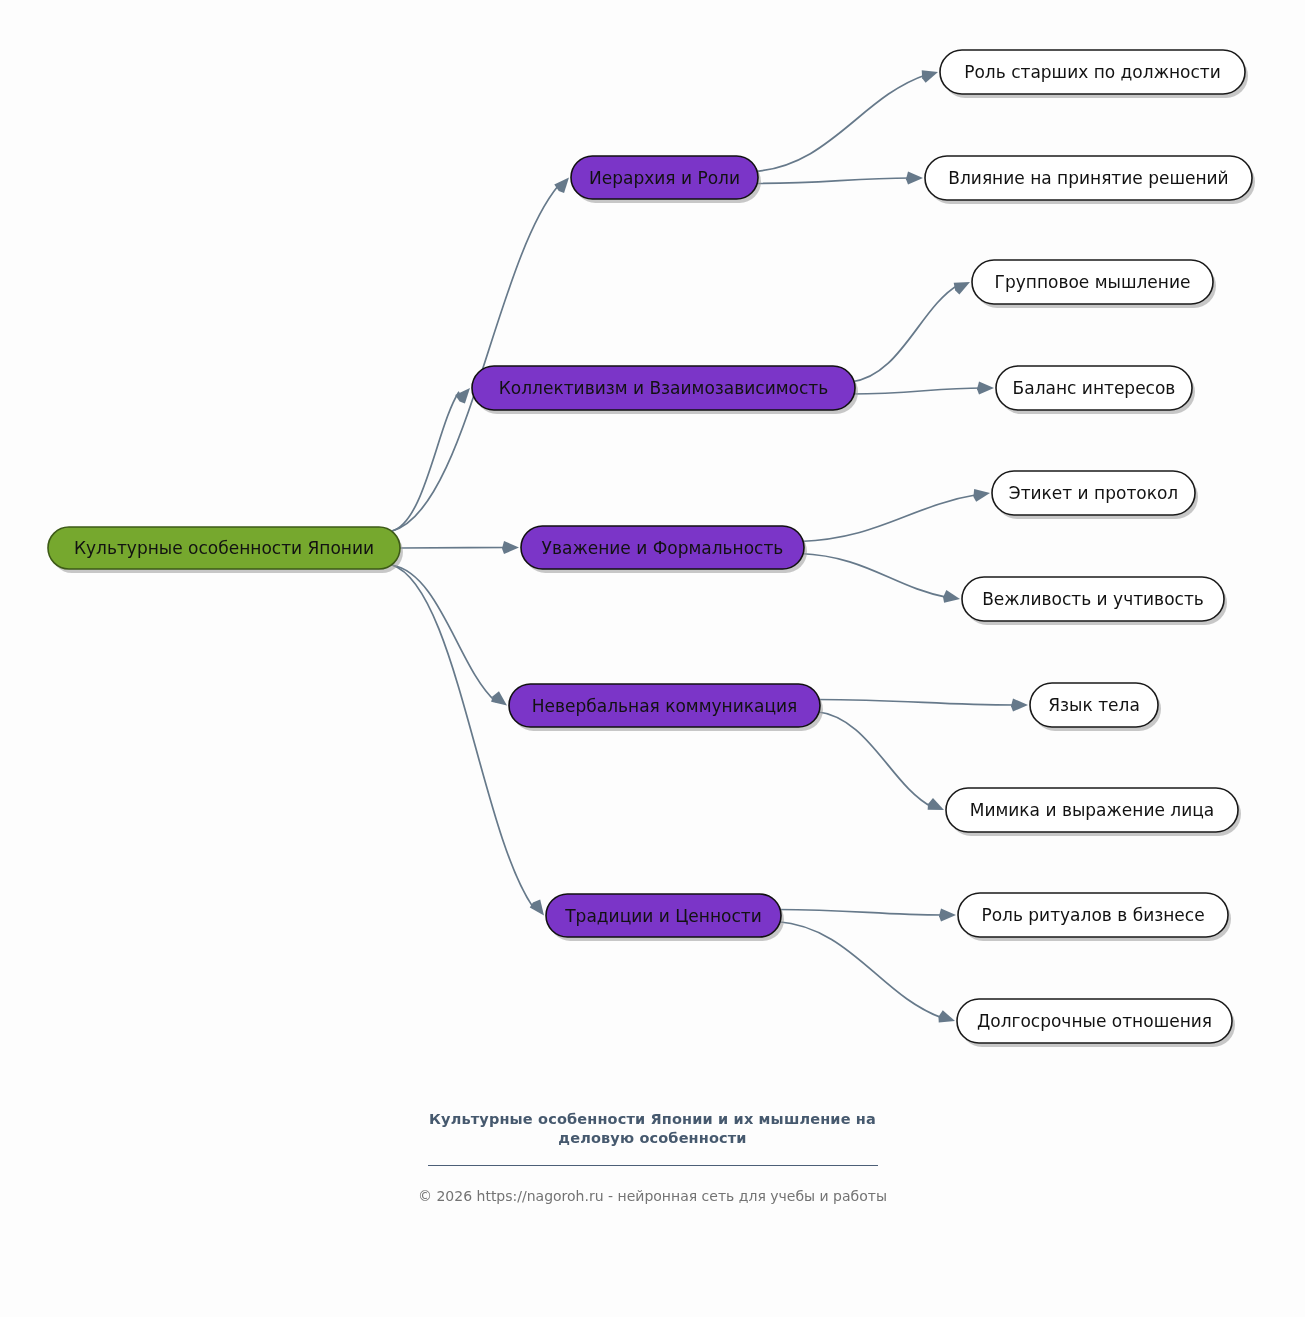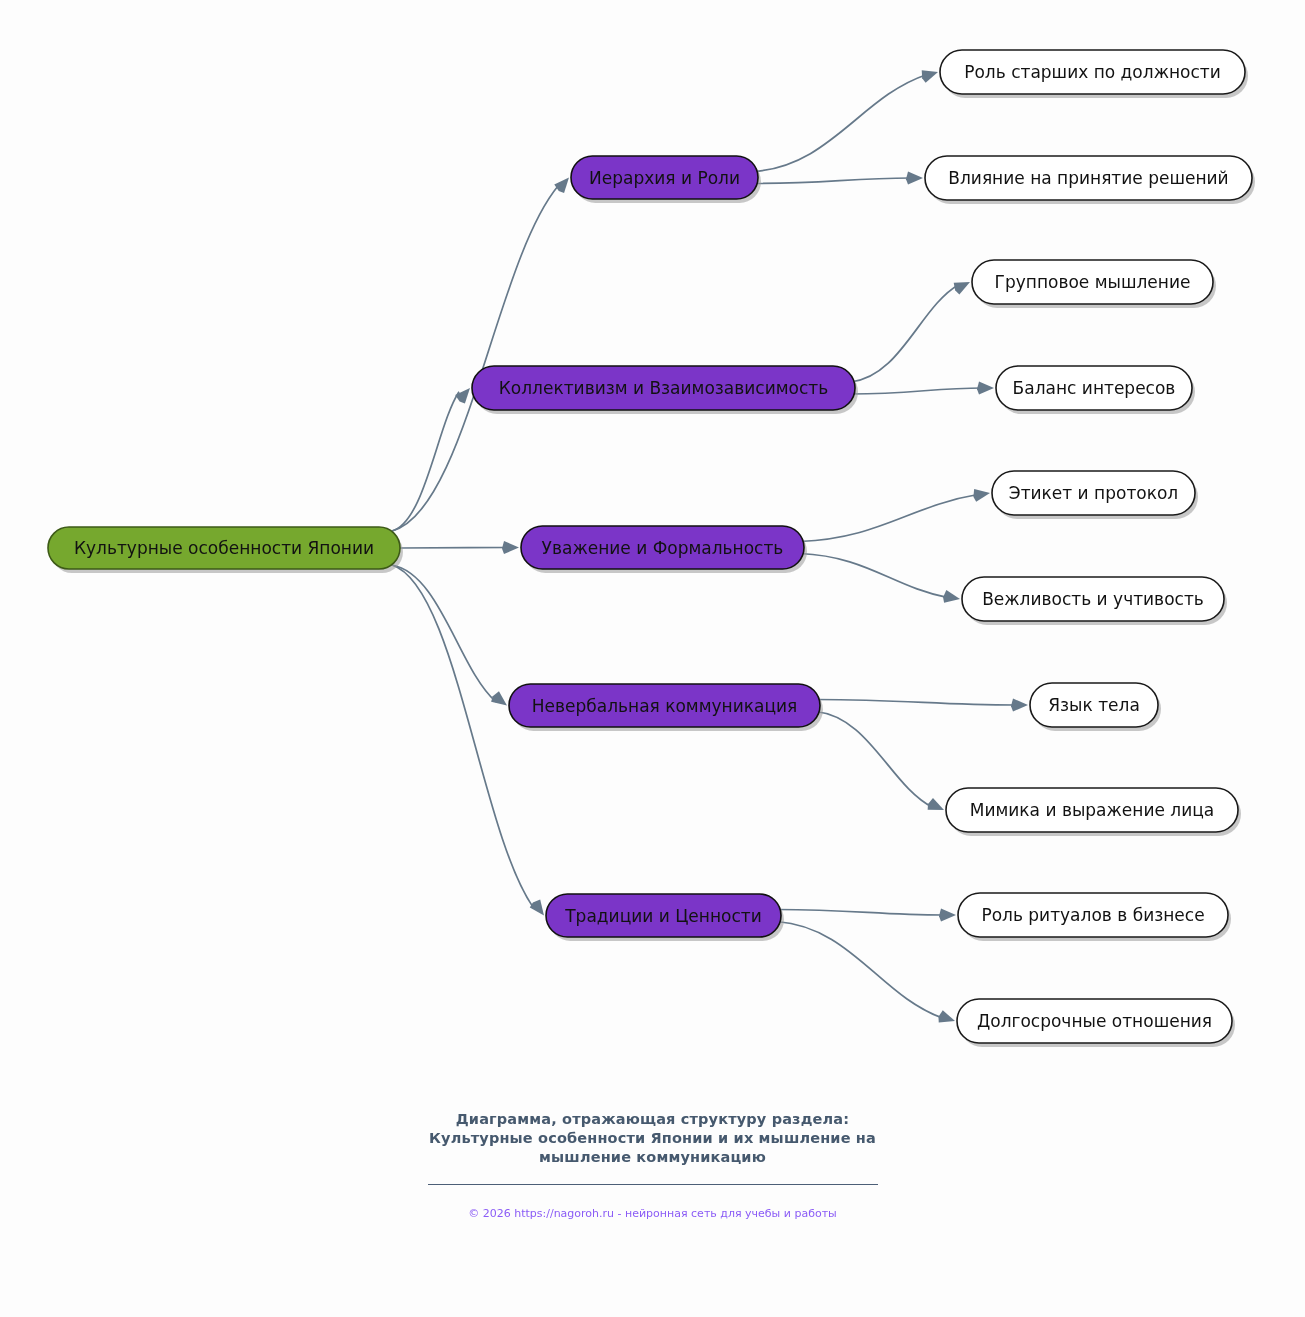--- a/index.html
+++ b/index.html
@@ -76,22 +76,22 @@
   #caption .cap-line { display: block; }
   #divider {
     width: 450px;
     height: 0;
     margin: 17px auto 0 auto;
     border-top: 1.4px solid #4c5f77;
   }
   #copyright {
     margin-top: 22px;
     font-family: "DejaVu Sans", sans-serif;
-    font-size: 11px;
-    color: #8b5cf6;
+    font-size: 14px;
+    color: #737373;
   }
 </style>
 </head>
 <body>
 
 <div id="page">
 
   <svg id="diagram" viewBox="0 0 1305 1100">
     <g id="edges-layer">
         <g>
@@ -234,21 +234,20 @@
         <g>
           <rect x="960" y="1003" width="275" height="44" rx="22" ry="22" class="node-shadow"></rect>
           <rect x="957" y="999" width="275" height="44" rx="22" ry="22" class="node-rect-leaf"></rect>
           <text x="1094.5" y="1022" class="node-label">Долгосрочные отношения</text>
         </g>
       </g>
   </svg>
 
   <div id="footer">
     <div id="caption">
-      <span class="cap-line">Диаграмма, отражающая структуру раздела:</span>
       <span class="cap-line">Культурные особенности Японии и их мышление на</span>
-      <span class="cap-line">мышление коммуникацию</span>
+      <span class="cap-line">деловую особенности</span>
     </div>
     <div id="divider"></div>
     <div id="copyright">© 2026 https://nagoroh.ru - нейронная сеть для учебы и работы</div>
   </div>
 
 </div>
 
 </body></html>

